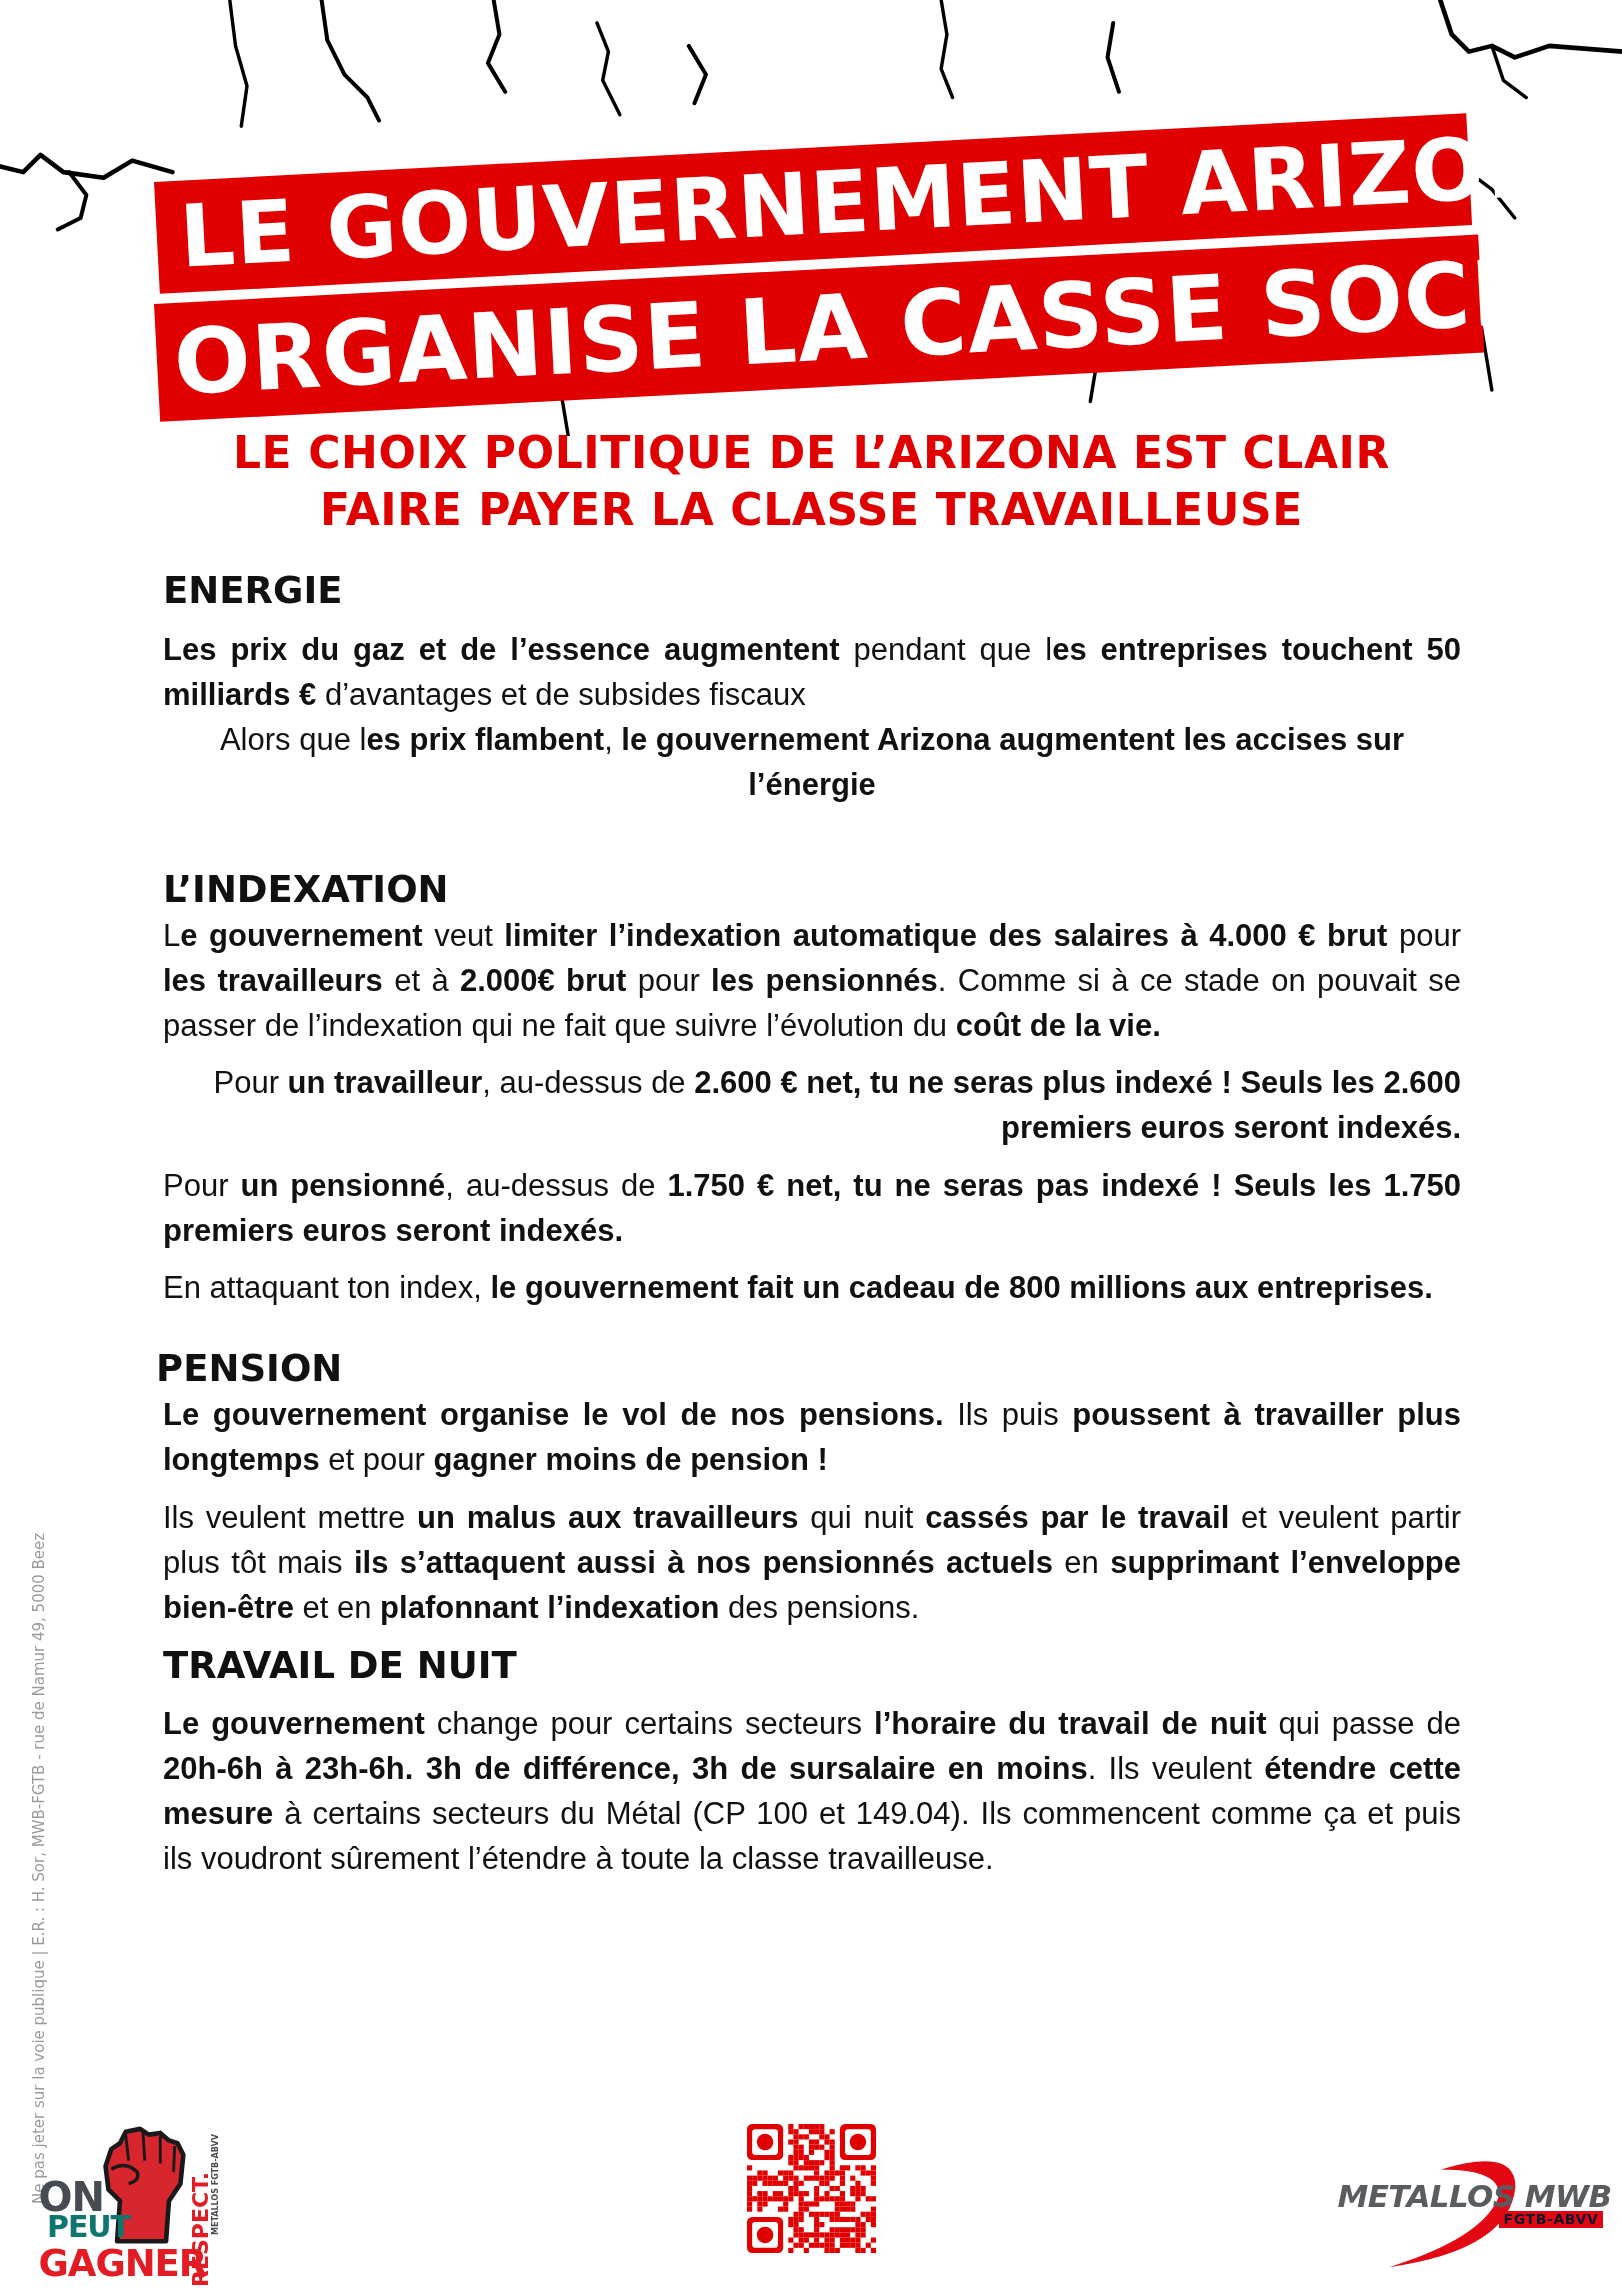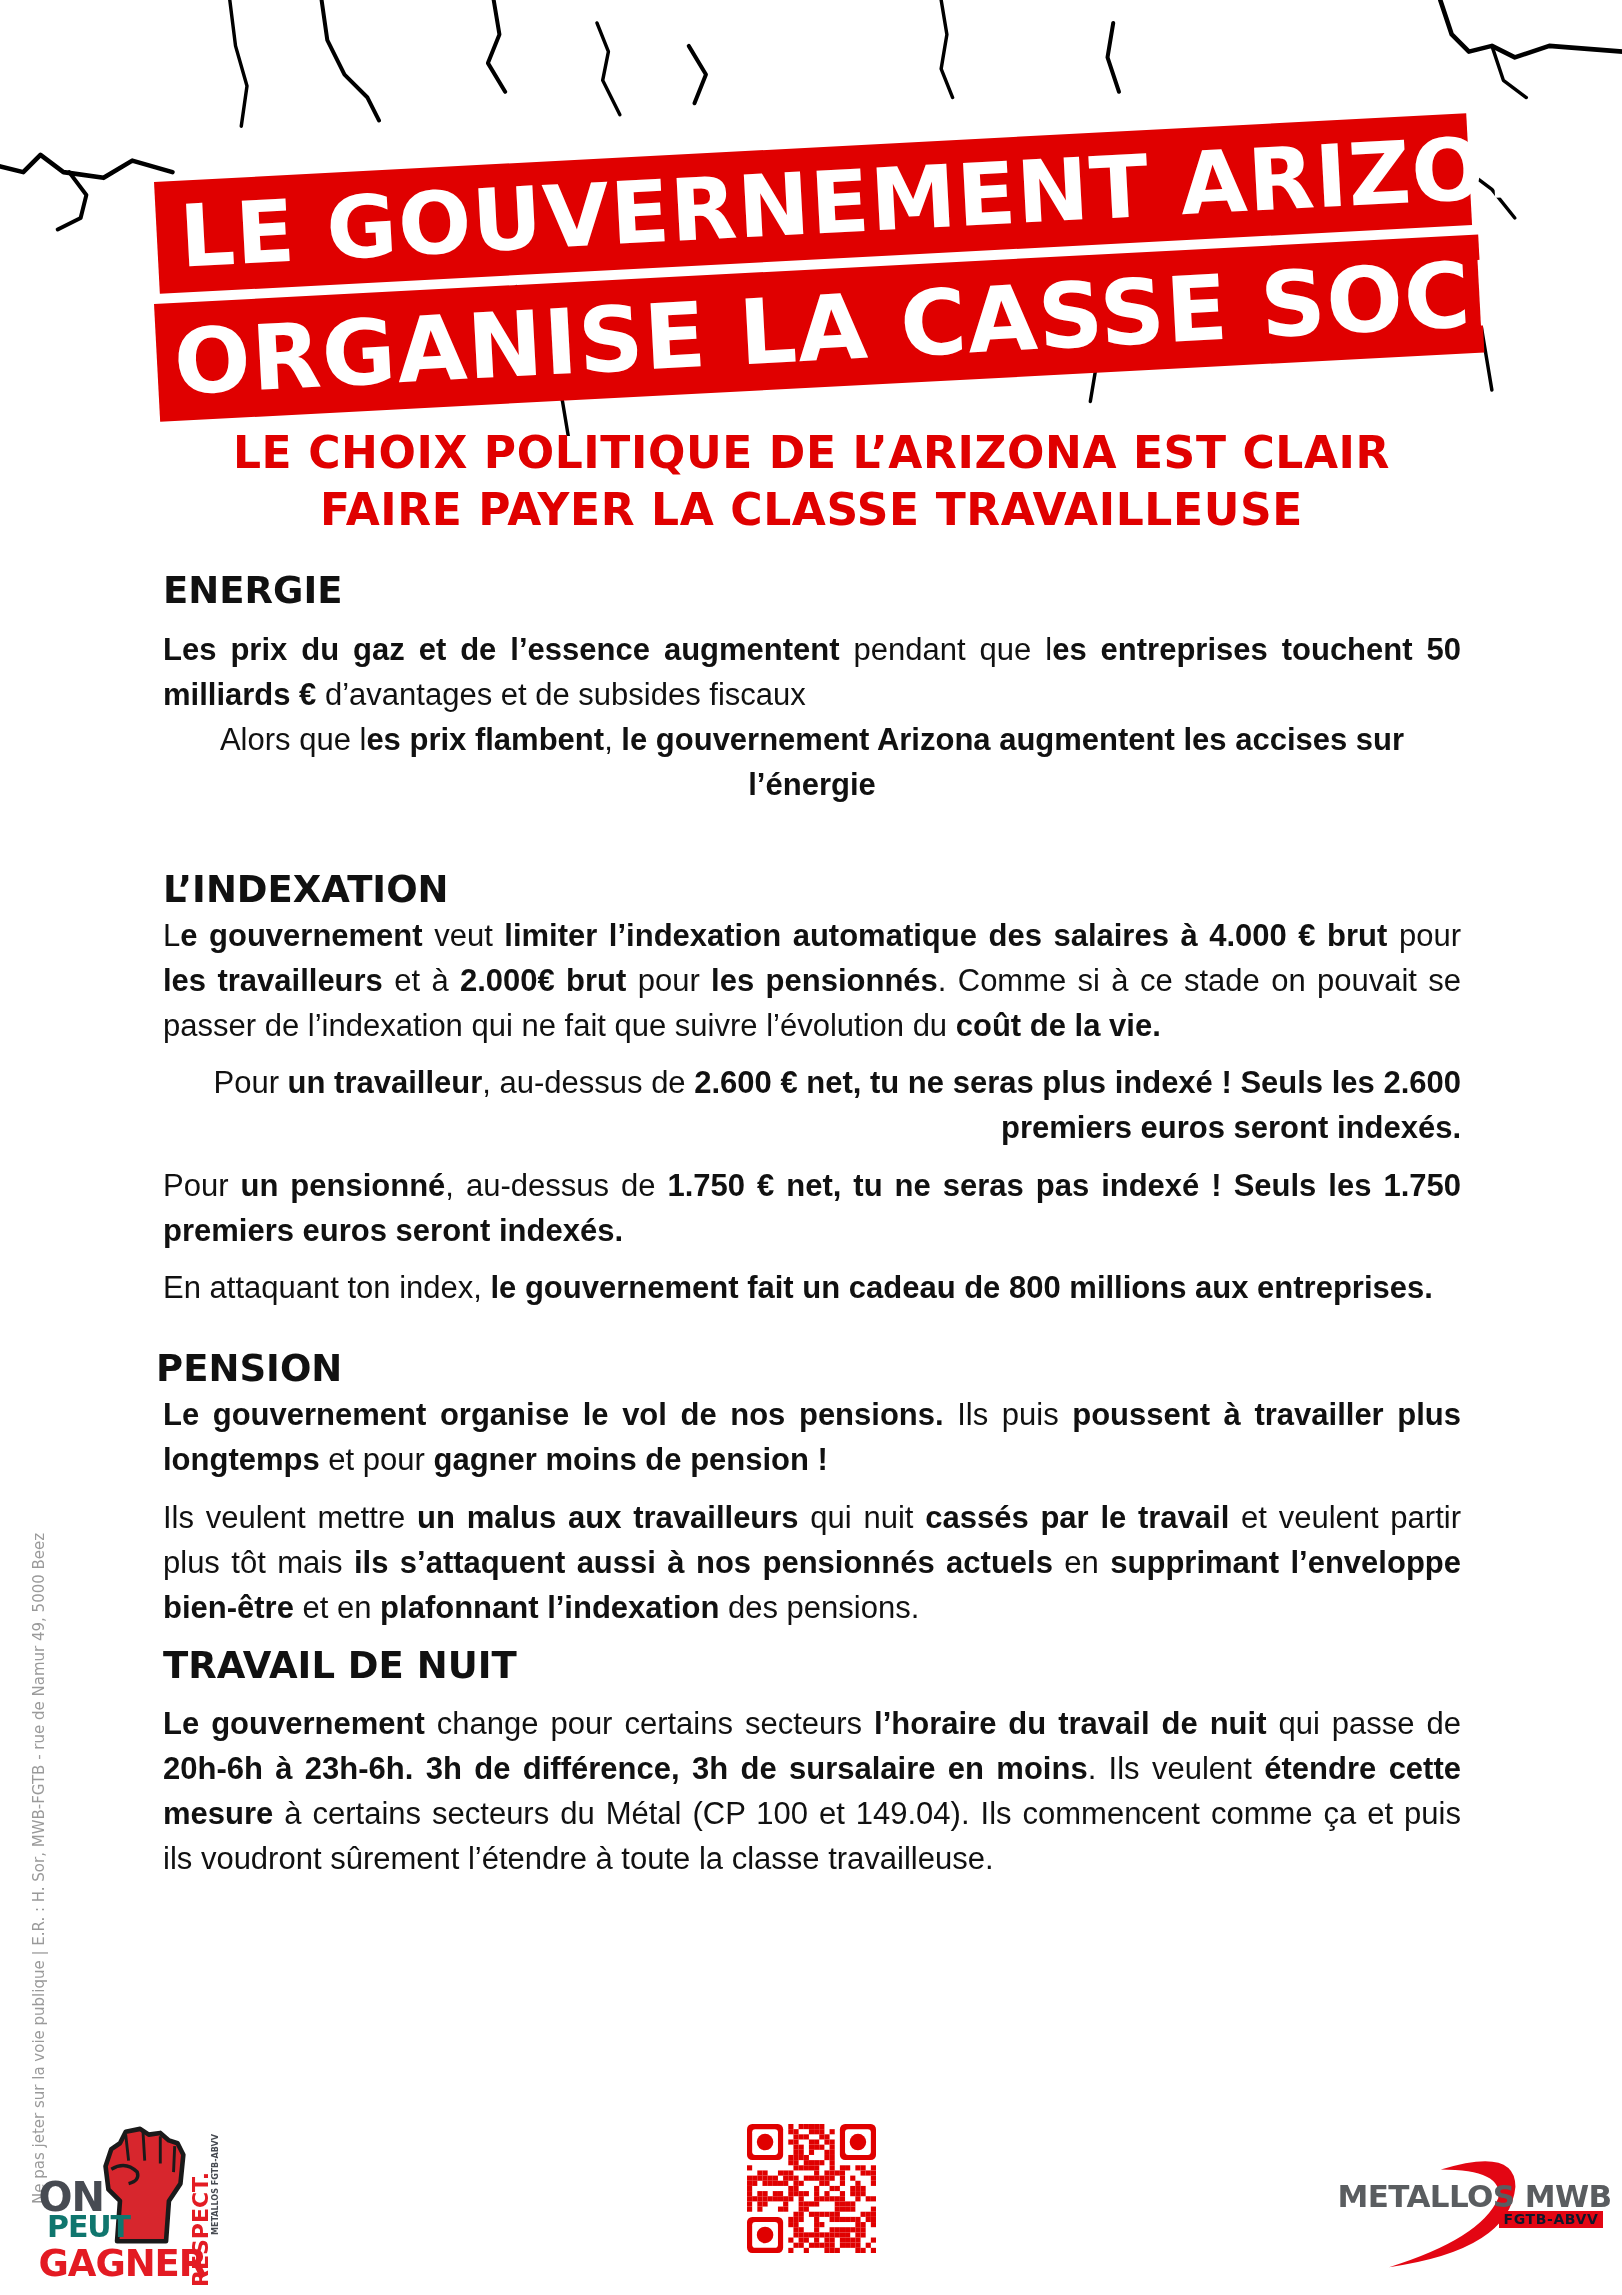--- a/index.html
+++ b/index.html
@@ -52,21 +52,21 @@
   #logo-respect { position: absolute; left: 154px; top: 161px; transform-origin: left top; transform: rotate(-90deg);
                   font-weight: 900; color: #e31b23; font-size: 22px; font-family: "DejaVu Sans", sans-serif; white-space: nowrap; }
   #logo-metallos-small { position: absolute; left: 177px; top: 109px; transform-origin: left top; transform: rotate(-90deg);
                          font-weight: 700; color: #474b52; font-size: 8px; font-family: "DejaVu Sans", sans-serif; white-space: nowrap; }
 
   #qr { position: absolute; left: 747px; top: 2124px; width: 129px; height: 129px; }
 
   #logo-right { position: absolute; left: 1326px; top: 2135px; width: 287px; height: 138px; }
   #mwb-arc { position: absolute; left: 0; top: 0; width: 287px; height: 138px; }
   #logo-metallos { position: absolute; left: 11.5px; top: 43px; font-size: 31px; font-weight: 900;
-                   color: #5a5d60; letter-spacing: -0.6px; font-family: "DejaVu Sans", sans-serif; white-space: nowrap; }
+                   color: #5a5d60; letter-spacing: -0.6px; font-family: "DejaVu Sans", sans-serif; white-space: nowrap; font-style: italic; }
   #logo-fgtb { position: absolute; left: 173px; top: 76px; background: #e30613; color: #0f172a;
                font-weight: 700; font-size: 14px; padding: 0 4.6px; line-height: 17px;
                font-family: "DejaVu Sans", sans-serif; letter-spacing: 0.6px; }
 </style>
 </head>
 <body>
 
 <svg id="cracks" viewBox="0 0 2828 760">
   <path stroke-width="8" d="M0 290 L40 300 L70 270 L110 300 L180 310 L230 280 L300 300"></path>
   <path stroke-width="7" d="M120 300 L150 340 L140 380 L100 400"></path>

